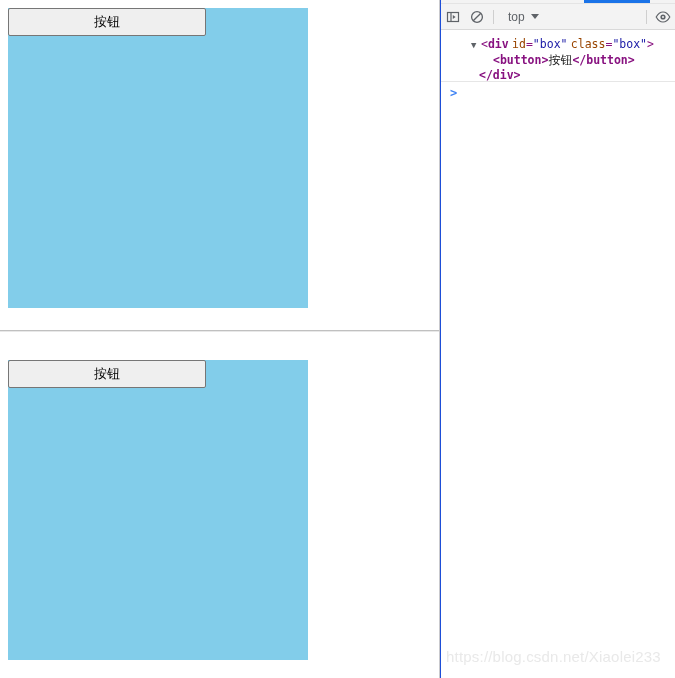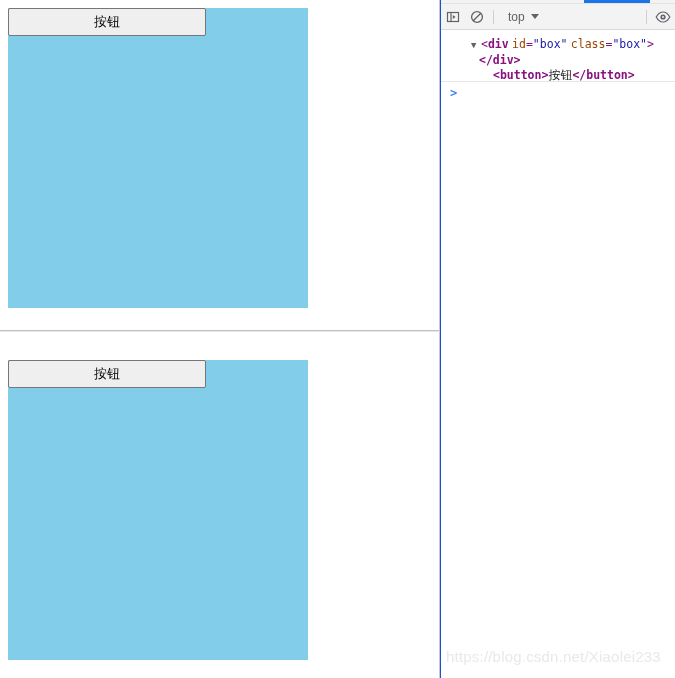--- a/index.html
+++ b/index.html
@@ -304,23 +304,23 @@
           <circle cx="8" cy="7" r="1.0" fill="#f3f3f3"></circle>
         </svg>
       </div>
 
     </div>
 
     <div class="console-messages">
 
       <div class="msg-row indent1"><span class="disclosure">▼</span><span class="punct">&lt;</span><span class="tag">div</span><span class="textnode"> </span><span class="attr">id</span><span class="punct">=</span><span class="val">"box"</span><span class="textnode"> </span><span class="attr">class</span><span class="punct">=</span><span class="val">"box"</span><span class="punct">&gt;</span></div>
 
+      <div class="msg-row indent2"><span class="tag">&lt;button&gt;</span><span class="textnode">按钮</span><span class="tag">&lt;/button&gt;</span></div>
+
       <div class="msg-row indent3"><span class="tag">&lt;/div&gt;</span></div>
-
-      <div class="msg-row indent2"><span class="tag">&lt;button&gt;</span><span class="textnode">按钮</span><span class="tag">&lt;/button&gt;</span></div>
 
     </div>
 
     <div class="console-divider"></div>
 
     <div class="prompt-row">
       <span class="prompt-chevron">&gt;</span>
       <input class="prompt-input" type="text" placeholder="" style="">
     </div>
 

